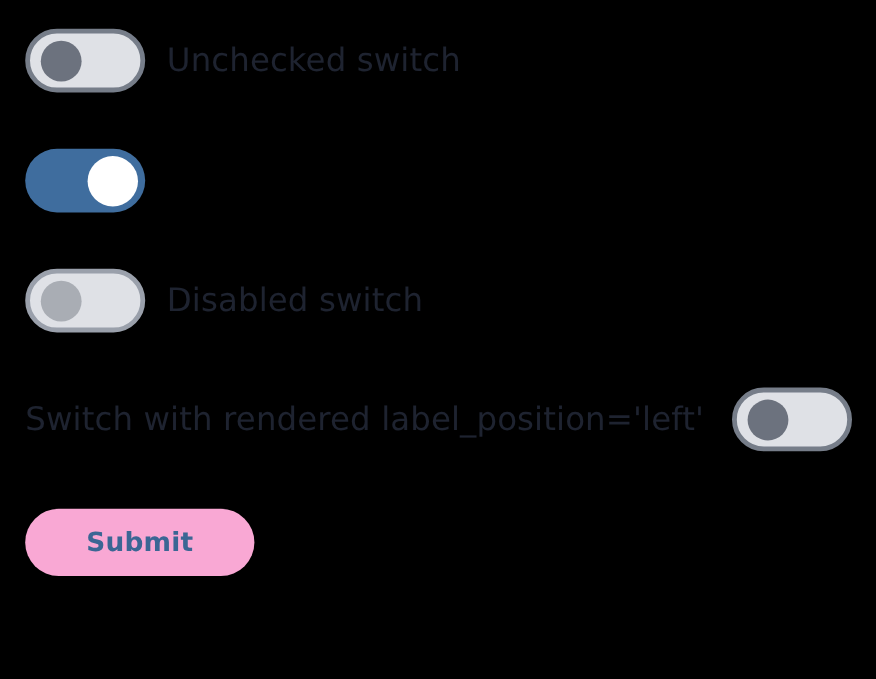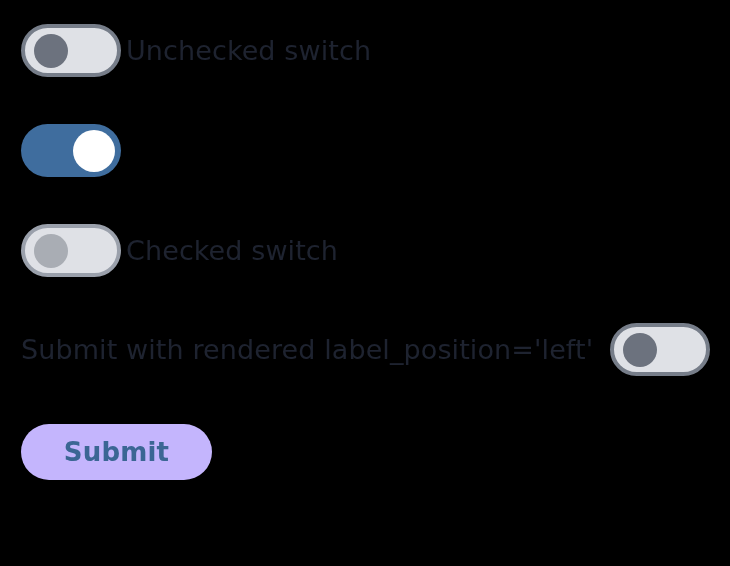--- a/index.html
+++ b/index.html
@@ -80,38 +80,38 @@
   }
 
   
   .label {
     font-size: 27px;
     line-height: 1;
     color: #1e2330;
     letter-spacing: 0.1px;
     white-space: nowrap;
   }
-  .label-right { margin-left: 5px; }
+  .label-right { margin-left: 18px; }
   .label-leftpos { margin-right: 8px; }
 
   .row-left .spacer { flex: 1 1 auto; }
 
   
   .submit-btn {
     position: absolute;
     left: 21px;
     top: 424px;
     width: 191px;
     height: 56px;
     border: 0;
     border-radius: 28px;
-    background: #c4b5fd;
+    background: #f9a8d4;
     color: #3b6694;
     font-family: "DejaVu Sans", "Liberation Sans", sans-serif;
-    font-size: 26px;
+    font-size: 22px;
     font-weight: 700;
     letter-spacing: 0.2px;
     cursor: pointer;
     padding: 0;
   }
 </style>
 </head>
 <body>
 
 <div class="form">
@@ -126,25 +126,25 @@
   <div class="row row-checked">
     <div class="switch switch-on" role="switch">
       <span class="knob"></span>
     </div>
   </div>
 
   <div class="row row-disabled">
     <div class="switch switch-disabled" role="switch">
       <span class="knob"></span>
     </div>
-    <span class="label label-right">Checked switch</span>
+    <span class="label label-right">Disabled switch</span>
   </div>
 
   <div class="row row-left">
-    <span class="label label-leftpos">Submit with rendered label_position='left'</span>
+    <span class="label label-leftpos">Switch with rendered label_position='left'</span>
     <span class="spacer"></span>
     <div class="switch switch-off" role="switch">
       <span class="knob"></span>
     </div>
   </div>
 
   <button class="submit-btn">Submit</button>
 
 </div>
 

